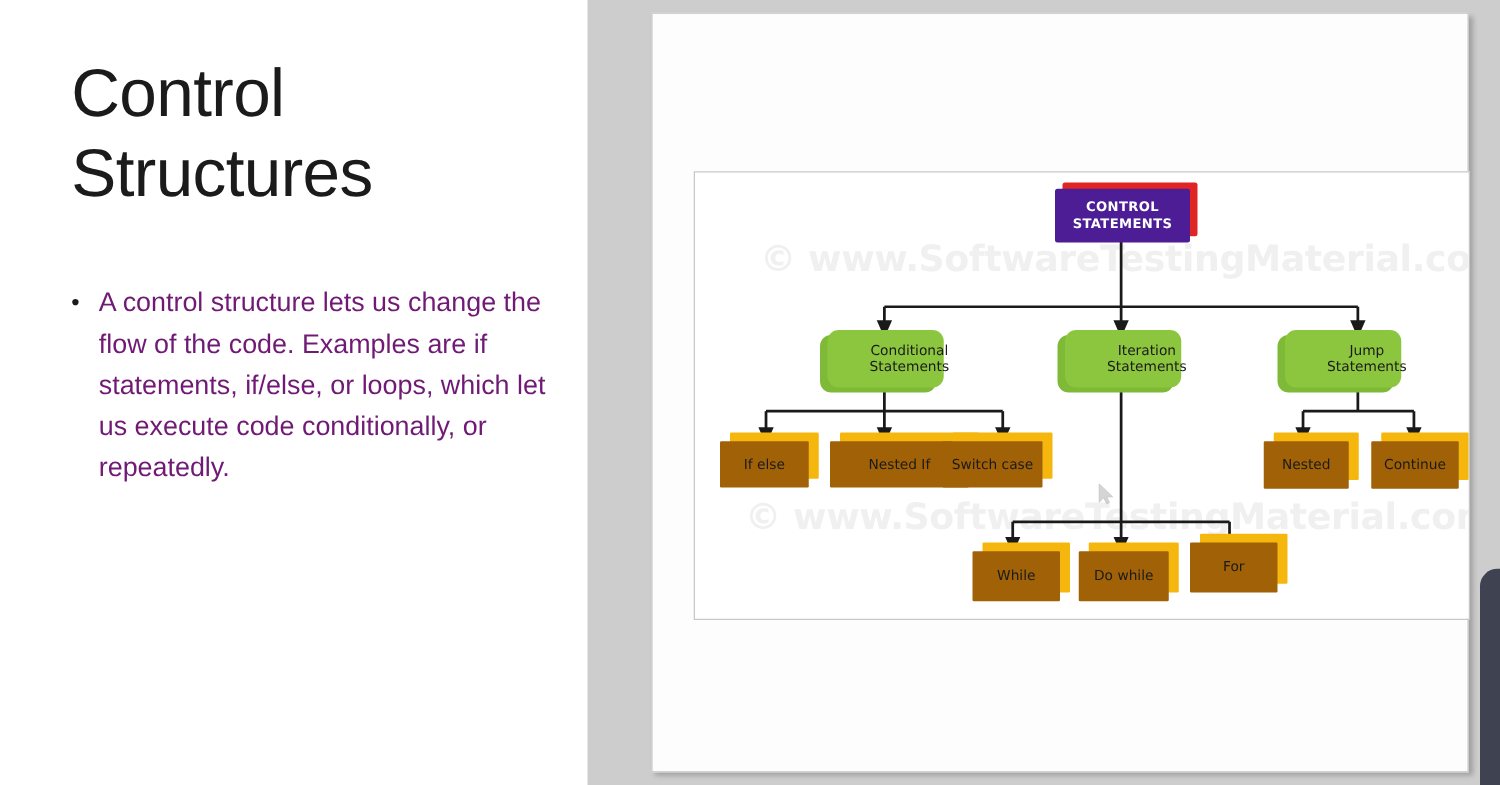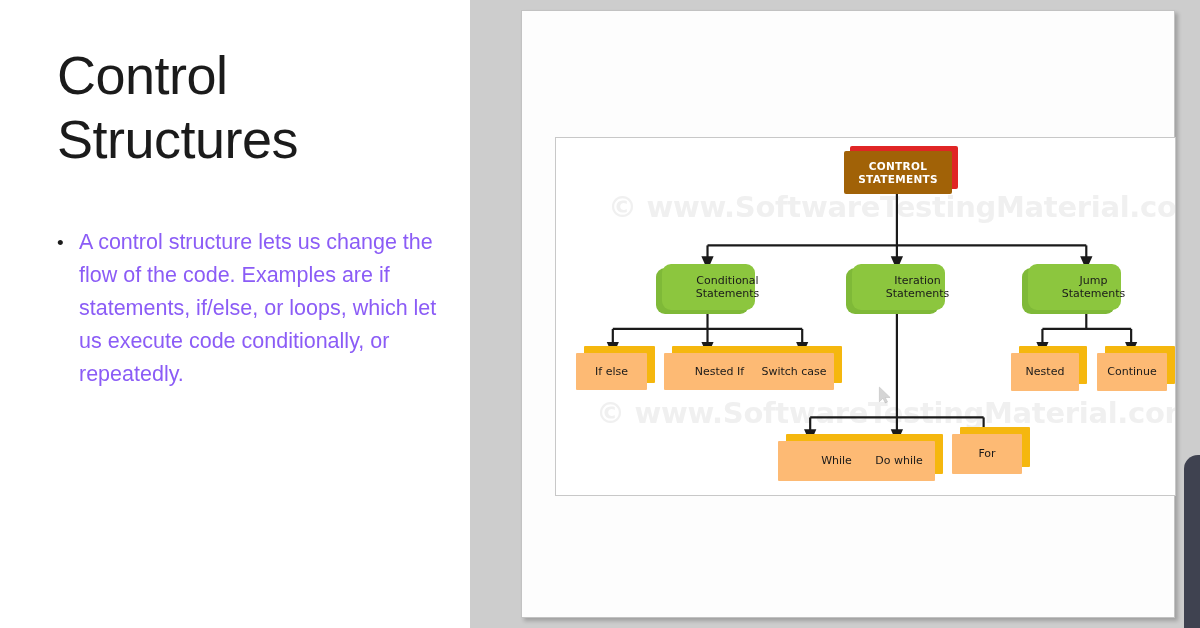--- a/index.html
+++ b/index.html
@@ -24,21 +24,21 @@
   }
   #bullet-list{
     position:absolute;left:57px;top:214px;width:390px;
   }
   .bullet-row{display:flex;align-items:flex-start;}
   .bullet-dot{
     flex:0 0 auto;width:22px;font-size:19px;line-height:33px;color:#1b1b1b;
     text-align:left;
   }
   .bullet-text{
-    flex:1 1 auto;font-size:21.5px;line-height:33px;color:#8b5cf6;
+    flex:1 1 auto;font-size:21.5px;line-height:33px;color:#701a75;
   }
 
   
   #gray-gutter{
     position:absolute;left:470px;top:0;width:730px;height:628px;
     background:#cdcdcd;
   }
 
   
   #doc-page{
@@ -83,35 +83,35 @@
     display:flex;align-items:center;justify-content:center;
     text-align:center;box-sizing:border-box;
   }
   .node .label{
     font-family:"DejaVu Sans",sans-serif;
     line-height:1.22;
   }
 
   
   .node-red .shadow-layer,.node-red .main-layer{
-    background:#a16207;border-radius:2px;
+    background:#4c1d95;border-radius:2px;
   }
   .node-red .shadow-layer{background:#e02525;}
   .node-red .label{color:#ffffff;font-size:10.5px;font-weight:700;letter-spacing:.3px;}
 
   
   .node-green .shadow-layer,.node-green .main-layer{
     background:#8cc63e;border-radius:9px;
   }
   .node-green .shadow-layer{left:-6px;top:4px;background:#7fb938;}
   .node-green .label{color:#1a1a1a;font-size:11px;font-weight:400;margin-left:38px;}
 
   
   .node-yellow .shadow-layer,.node-yellow .main-layer{
-    background:#fdba74;border-radius:1px;
+    background:#a16207;border-radius:1px;
   }
   .node-yellow .shadow-layer{left:8px;top:-7px;background:#f5b70e;}
   .node-yellow .label{color:#1a1a1a;font-size:11px;font-weight:400;}
 
   
   #mouse-cursor{
     position:absolute;left:878px;top:386px;width:14px;height:18px;
     opacity:.35;pointer-events:none;
   }
 
@@ -236,21 +236,21 @@
       </div>
     </div>
 
     <div class="node node-yellow" style="left:198px;top:215px;width:80px;height:37px;">
       <div class="shadow-layer"></div>
       <div class="main-layer">
         <span class="label">Switch case</span>
       </div>
     </div>
 
-    <div class="node node-yellow" style="left:222px;top:303px;width:70px;height:40px;padding-left:47px;">
+    <div class="node node-yellow" style="left:222px;top:303px;width:70px;height:40px;">
       <div class="shadow-layer"></div>
       <div class="main-layer">
         <span class="label">While</span>
       </div>
     </div>
 
     <div class="node node-yellow" style="left:307px;top:303px;width:72px;height:40px;">
       <div class="shadow-layer"></div>
       <div class="main-layer">
         <span class="label">Do while</span>

